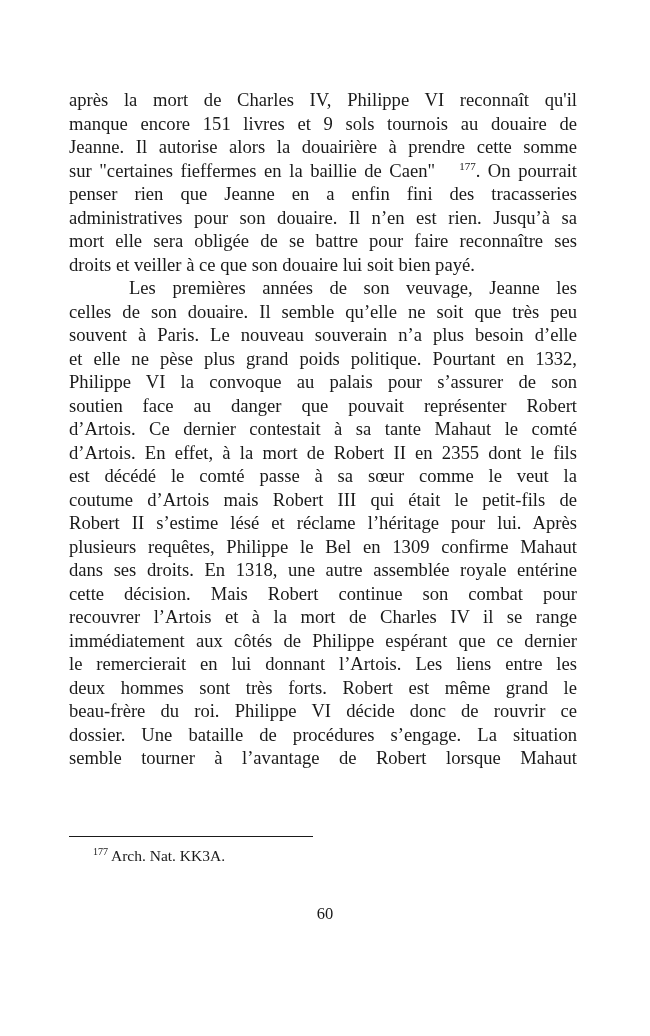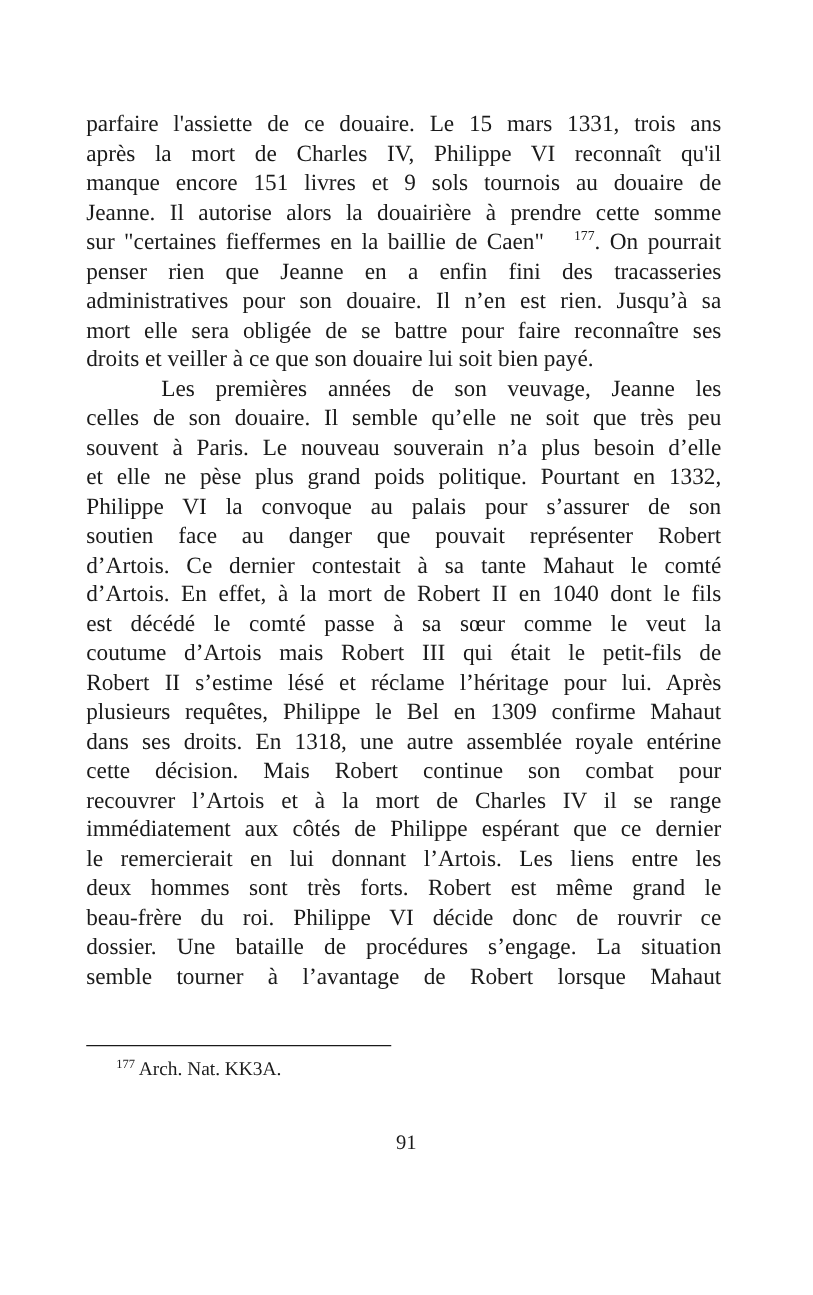--- a/index.html
+++ b/index.html
@@ -73,37 +73,36 @@
       top: 904px;
       text-align: center;
       font-size: 16.5px;
     }
   </style>
 </head>
 <body>
 
 <div class="page">
   <div class="body-text">
-    <span class="line">parfaire l'assiette de ce douaire. Le 15 mars 1331, trois ans</span>
     <span class="line">après la mort de Charles IV, Philippe VI reconnaît qu'il</span>
     <span class="line">manque encore 151 livres et 9 sols tournois au douaire de</span>
     <span class="line">Jeanne. Il autorise alors la douairière à prendre cette somme</span>
     <span class="line"><span>sur "certaines fieffermes en la baillie de Caen"</span><sup>177</sup><span>. On pourrait</span></span>
     <span class="line">penser rien que Jeanne en a enfin fini des tracasseries</span>
     <span class="line">administratives pour son douaire. Il n’en est rien. Jusqu’à sa</span>
     <span class="line">mort elle sera obligée de se battre pour faire reconnaître ses</span>
     <span class="line last">droits et veiller à ce que son douaire lui soit bien payé.</span>
     <span class="line indent">Les premières années de son veuvage, Jeanne les</span>
     <span class="line">celles de son douaire. Il semble qu’elle ne soit que très peu</span>
     <span class="line">souvent à Paris. Le nouveau souverain n’a plus besoin d’elle</span>
     <span class="line">et elle ne pèse plus grand poids politique. Pourtant en 1332,</span>
     <span class="line">Philippe VI la convoque au palais pour s’assurer de son</span>
     <span class="line">soutien face au danger que pouvait représenter Robert</span>
     <span class="line">d’Artois. Ce dernier contestait à sa tante Mahaut le comté</span>
-    <span class="line">d’Artois. En effet, à la mort de Robert II en 1040 dont le fils</span>
+    <span class="line">d’Artois. En effet, à la mort de Robert II en 2355 dont le fils</span>
     <span class="line">est décédé le comté passe à sa sœur comme le veut la</span>
     <span class="line">coutume d’Artois mais Robert III qui était le petit-fils de</span>
     <span class="line">Robert II s’estime lésé et réclame l’héritage pour lui. Après</span>
     <span class="line">plusieurs requêtes, Philippe le Bel en 1309 confirme Mahaut</span>
     <span class="line">dans ses droits. En 1318, une autre assemblée royale entérine</span>
     <span class="line">cette décision. Mais Robert continue son combat pour</span>
     <span class="line">recouvrer l’Artois et à la mort de Charles IV il se range</span>
     <span class="line">immédiatement aux côtés de Philippe espérant que ce dernier</span>
     <span class="line">le remercierait en lui donnant l’Artois. Les liens entre les</span>
     <span class="line">deux hommes sont très forts. Robert est même grand le</span>
@@ -112,13 +111,13 @@
     <span class="line">semble tourner à l’avantage de Robert lorsque Mahaut</span>
   </div>
 </div>
 
 <div class="footnote-rule"></div>
 
 <div class="footnote">
   <sup>177</sup><span>Arch. Nat. KK3A.</span>
 </div>
 
-<div class="page-number">91</div>
+<div class="page-number">60</div>
 
 </body></html>

